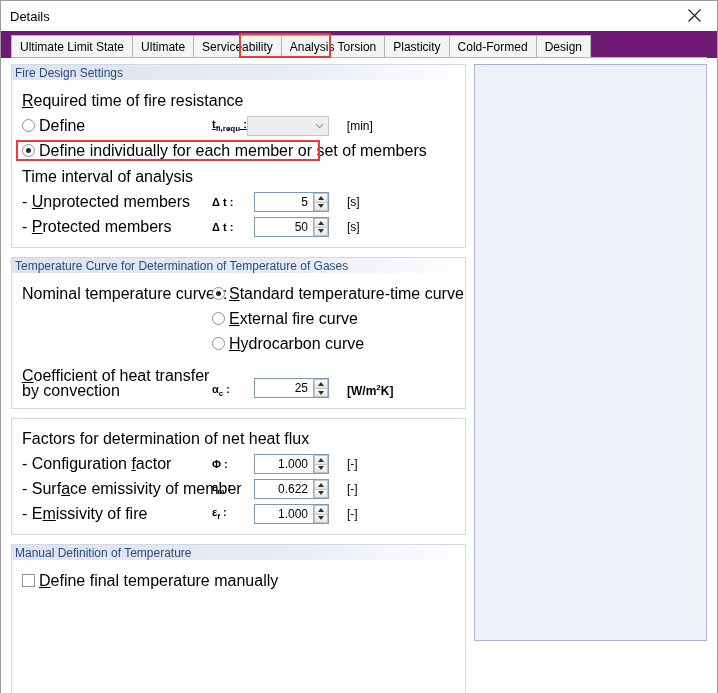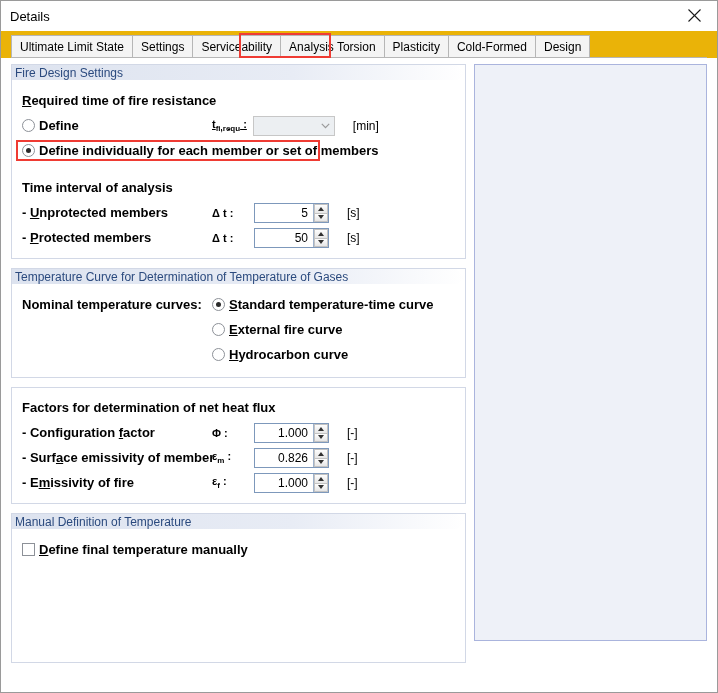--- a/index.html
+++ b/index.html
@@ -40,21 +40,21 @@
     width: 45px; height: 29px;
     display: flex; align-items: center; justify-content: center;
     cursor: default;
   }
   #close-btn svg { display: block; }
 
   
   #tabstrip {
     flex: 0 0 auto;
     height: 27px;
-    background: #eab308;
+    background: #701a75;
     position: relative;
     padding-left: 10px;
     display: flex;
     align-items: flex-end;
   }
   .tab {
     height: 23px;
     line-height: 22px;
     padding: 0 8px;
     border: 1px solid #b6b6b6;
@@ -140,21 +140,21 @@
     background: #ffffff;
     clip-path: polygon(0 0, 100% 0, 100% 100%, 0 100%, 100% 50%);
   }
   .group-body { padding: 7px 0 8px 10px; }
 
   .row {
     display: flex;
     align-items: center;
     height: 25px;
   }
-  .lbl { font-size: 13px; white-space: nowrap; font-weight: bold; }
+  .lbl { font-size: 16px; white-space: nowrap; }
   .u { text-decoration: underline; }
 
   
   .radio {
     width: 13px; height: 13px;
     border-radius: 50%;
     border: 1px solid #8d9198;
     background: #ffffff;
     display: inline-block;
     position: relative;
@@ -264,21 +264,21 @@
       <svg width="13" height="13" viewBox="0 0 13 13">
         <line x1="0.5" y1="0.5" x2="12.5" y2="12.5" stroke="#1a1a1a" stroke-width="1.1"></line>
         <line x1="12.5" y1="0.5" x2="0.5" y2="12.5" stroke="#1a1a1a" stroke-width="1.1"></line>
       </svg>
     </div>
   </div>
 
   <div id="tabstrip">
     <div id="tab-underline"></div>
     <div class="tab"><span>Ultimate Limit State</span></div>
-    <div class="tab"><span>Settings</span></div>
+    <div class="tab"><span>Ultimate</span></div>
     <div class="tab"><span>Serviceability</span></div>
     <div class="tab"><span>Analysis Torsion</span></div>
     <div class="tab"><span>Plasticity</span></div>
     <div class="tab"><span>Cold-Formed</span></div>
     <div class="tab"><span>Design</span></div>
     <div class="hl-box" style="left:238px; top:2px; width:92px; height:25px;"></div>
   </div>
 
   <div id="body">
 
@@ -290,39 +290,39 @@
 
           <div class="row">
             <span class="lbl"><span class="u">R</span>equired time of fire resistance</span>
           </div>
 
           <div class="row">
             <div style="display:flex;align-items:center;width:190px;flex:0 0 190px;">
               <span class="radio"></span>
               <span class="lbl">Define</span>
             </div>
-            <span class="sym" style="margin-right:6px;text-decoration:underline;">t<sub>fi,requ</sub> :</span>
+            <span class="sym" style="text-decoration:underline;">t<sub>fi,requ</sub> :</span>
             <div class="combo">
               <span style="flex:1 1 auto;text-align:right;padding-right:4px;font-size:12px;color:#6b6b6b;"></span>
               <span class="chev">
                 <svg width="9" height="6" viewBox="0 0 9 6">
                     <polyline points="0.8,0.8 4.5,4.6 8.2,0.8" fill="none" stroke="#9a9a9a" stroke-width="1.2"></polyline>
                   </svg>
               </span>
             </div>
             <span class="unit">[min]</span>
           </div>
 
           <div class="row" style="position:relative;">
             <span class="radio checked"></span>
             <span class="lbl">Define individually for each member or set of members</span>
             <div class="hl-box" style="left:-6px; top:2px; width:304px; height:21px;"></div>
           </div>
 
-          <div class="row" style="margin-top:12px;">
+          <div class="row" style="margin-top:1px;">
             <span class="lbl">Time interval of analysis</span>
           </div>
 
           <div class="row">
             <span class="lbl c-label">- <span class="u">U</span>nprotected members</span>
             <span class="sym c-sym">Δ t :</span>
             <div class="field-wrap num">
               <span class="field-val">5</span>
               <span class="spin">
                 <div>
@@ -375,20 +375,39 @@
                 <span class="radio"></span>
                 <span class="lbl"><span class="u">E</span>xternal fire curve</span>
               </div>
               <div class="row">
                 <span class="radio"></span>
                 <span class="lbl"><span class="u">H</span>ydrocarbon curve</span>
               </div>
             </div>
           </div>
 
+          <div style="display:flex;align-items:flex-end;margin-top:12px;">
+            <div style="width:190px;flex:0 0 190px;line-height:15px;">
+              <div class="lbl"><span class="u">C</span>oefficient of heat transfer</div>
+              <div class="lbl">by convection</div>
+            </div>
+            <span class="sym c-sym">α<sub>c</sub> :</span>
+            <div class="field-wrap num">
+              <span class="field-val">25</span>
+              <span class="spin">
+                <div>
+                    <i class="arrow-up"></i>
+                  </div>
+                <div>
+                    <i class="arrow-dn"></i>
+                  </div>
+              </span>
+            </div>
+            <span class="unit" style="font-weight:bold;">[W/m<sup>2</sup>K]</span>
+          </div>
 
         </div>
       </div>
 
       <div class="group">
         <div class="group-body">
 
           <div class="row">
             <span class="lbl">Factors for determination of net heat flux</span>
           </div>
@@ -407,21 +426,21 @@
                   </div>
               </span>
             </div>
             <span class="unit">[-]</span>
           </div>
 
           <div class="row">
             <span class="lbl c-label">- Surf<span class="u">a</span>ce emissivity of member</span>
             <span class="sym c-sym">ε<sub>m</sub> :</span>
             <div class="field-wrap num">
-              <span class="field-val">0.826</span>
+              <span class="field-val">0.622</span>
               <span class="spin">
                 <div>
                     <i class="arrow-up"></i>
                   </div>
                 <div>
                     <i class="arrow-dn"></i>
                   </div>
               </span>
             </div>
             <span class="unit">[-]</span>

